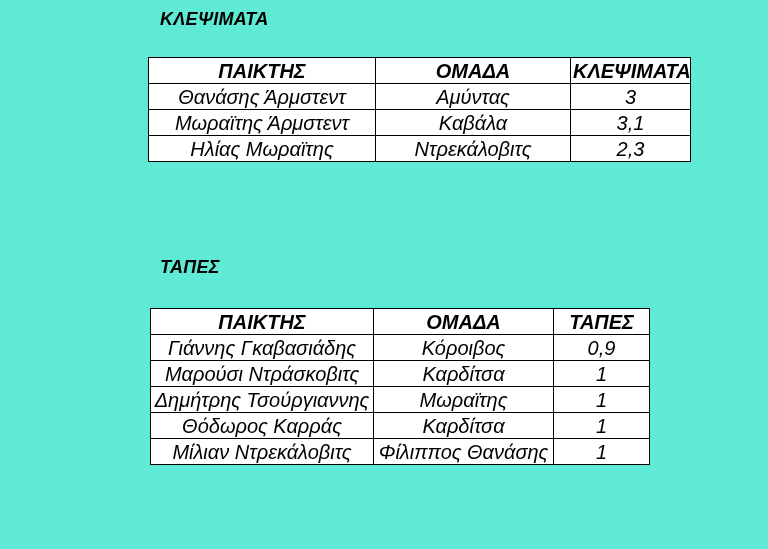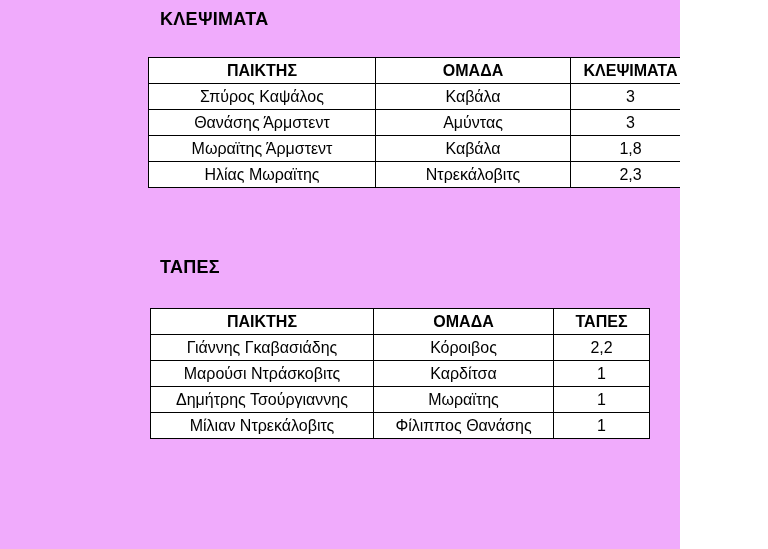--- a/index.html
+++ b/index.html
@@ -4,23 +4,24 @@
 <style>
   * { margin: 0; padding: 0; box-sizing: border-box; }
   html, body { background: #ffffff; }
   body {
     width: 768px; height: 549px;
     font-family: "Liberation Sans", "DejaVu Sans", sans-serif;
     color: #000000;
   }
   .page {
     position: relative;
-    width: 680px; height: 549px;
-    background: #f0abfc;
+    width: 768px; height: 549px;
+    background: #5eead4;
     overflow: hidden;
+    font-style: italic;
   }
   .section-title {
     position: absolute;
     font-size: 18px;
     font-weight: bold;
     line-height: 20px;
     letter-spacing: 0.3px;
     white-space: nowrap;
   }
   #title-steals { left: 160px; top: 9px; }
@@ -31,21 +32,21 @@
     table-layout: fixed;
     background: #ffffff;
   }
   #table-steals { left: 148px; top: 57px; width: 542px; }
   #table-blocks { left: 150px; top: 308px; width: 499px; }
   .stats-table th, .stats-table td {
     border: 1.5px solid #000000;
     height: 26px;
     text-align: center;
     vertical-align: middle;
-    font-size: 16px;
+    font-size: 20px;
     line-height: 18px;
     padding: 0 2px;
     white-space: nowrap;
     overflow: hidden;
     margin-top: 35px;
   }
   .stats-table th { font-weight: bold; }
 </style>
 </head>
 <body>
@@ -62,33 +63,28 @@
     </colgroup>
     <thead>
       <tr>
         <th>ΠΑΙΚΤΗΣ</th>
         <th>ΟΜΑΔΑ</th>
         <th>ΚΛΕΨΙΜΑΤΑ</th>
       </tr>
     </thead>
     <tbody>
         <tr>
-          <td>Σπύρος Καψάλος</td>
-          <td>Καβάλα</td>
-          <td>3</td>
-        </tr>
-        <tr>
           <td>Θανάσης Άρμστεντ</td>
           <td>Αμύντας</td>
           <td>3</td>
         </tr>
         <tr>
           <td>Μωραϊτης Άρμστεντ</td>
           <td>Καβάλα</td>
-          <td>1,8</td>
+          <td>3,1</td>
         </tr>
         <tr>
           <td>Ηλίας Μωραϊτης</td>
           <td>Ντρεκάλοβιτς</td>
           <td>2,3</td>
         </tr>
       </tbody>
   </table>
 
   <h2 class="section-title" id="title-blocks">ΤΑΠΕΣ</h2>
@@ -103,30 +99,35 @@
       <tr>
         <th>ΠΑΙΚΤΗΣ</th>
         <th>ΟΜΑΔΑ</th>
         <th>ΤΑΠΕΣ</th>
       </tr>
     </thead>
     <tbody>
         <tr>
           <td>Γιάννης Γκαβασιάδης</td>
           <td>Κόροιβος</td>
-          <td>2,2</td>
+          <td>0,9</td>
         </tr>
         <tr>
           <td>Μαρούσι Ντράσκοβιτς</td>
           <td>Καρδίτσα</td>
           <td>1</td>
         </tr>
         <tr>
           <td>Δημήτρης Τσούργιαννης</td>
           <td>Μωραϊτης</td>
+          <td>1</td>
+        </tr>
+        <tr>
+          <td>Θόδωρος Καρράς</td>
+          <td>Καρδίτσα</td>
           <td>1</td>
         </tr>
         <tr>
           <td>Μίλιαν Ντρεκάλοβιτς</td>
           <td>Φίλιππος Θανάσης</td>
           <td>1</td>
         </tr>
       </tbody>
   </table>
 

